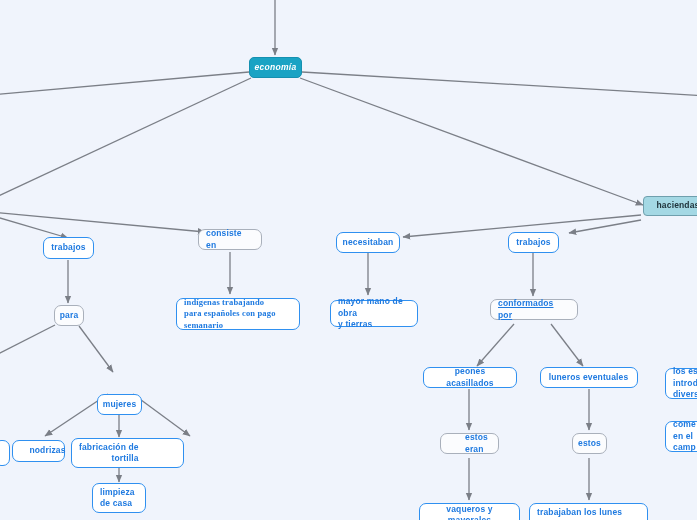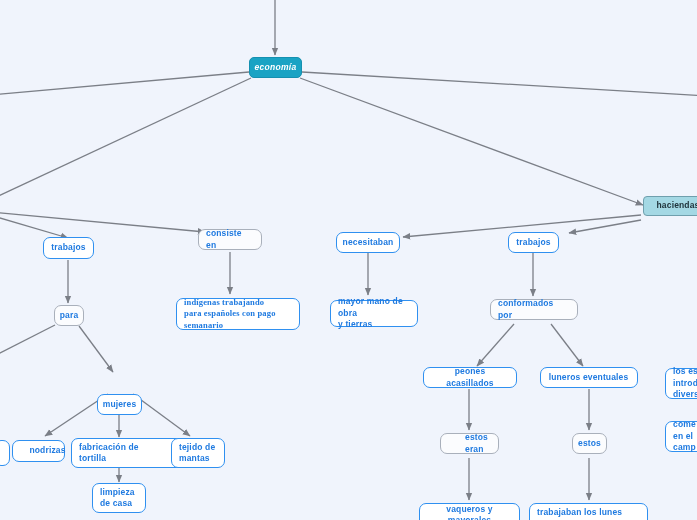--- a/index.html
+++ b/index.html
@@ -143,43 +143,41 @@
 
   <div class="node blue center-text" style="left:508px; top:232px; width:51px; height:21px;">trabajos</div>
 
   <div class="node blue" style="left:176px; top:298px; width:124px; height:32px;font-family:Liberation Serif, serif;">indígenas trabajando
 para españoles con pago
 semanario</div>
 
   <div class="node blue" style="left:330px; top:300px; width:88px; height:27px;">mayor mano de obra
 y tierras</div>
 
-  <div class="node grey" style="left:490px; top:299px; width:88px; height:21px;">conformados por</div>
+  <div class="node grey" style="left:490px; top:299px; width:88px; height:21px;text-decoration:underline;">conformados por</div>
 
   <div class="node grey" style="left:54px; top:305px; width:30px; height:21px;text-align:center;">para</div>
 
   <div class="node blue center-text" style="left:97px; top:394px; width:45px; height:21px;">mujeres</div>
 
   <div class="node blue center-text" style="left:423px; top:367px; width:94px; height:21px;">peones acasillados</div>
 
   <div class="node blue center-text" style="left:540px; top:367px; width:98px; height:21px;padding-left:6px;">luneros eventuales</div>
 
   <div class="node blue" style="left:665px; top:368px; width:62px; height:31px;">los es
 introd
 divers</div>
 
   <div class="node blue center-text" style="left:-6px; top:440px; width:14px; height:26px;"></div>
 
   <div class="node blue center-text" style="left:12px; top:440px; width:53px; height:22px;padding-left:25px;">nodrizas</div>
 
-  <div class="node blue" style="left:71px; top:438px; width:113px; height:30px;">fabricación de
+  <div class="node blue" style="left:71px; top:438px; width:113px; height:30px;text-align:right;">fabricación de
 tortilla</div>
 
-  <div class="node blue" style="left:171px; top:438px; width:54px; height:30px;">tejido de
-mantas</div>
 
   <div class="node grey" style="left:440px; top:433px; width:59px; height:21px;padding-left:24px;">estos eran</div>
 
   <div class="node grey" style="left:572px; top:433px; width:35px; height:21px;">estos</div>
 
   <div class="node blue" style="left:665px; top:421px; width:62px; height:31px;">come
 en el
 camp</div>
 
   <div class="node blue" style="left:92px; top:483px; width:54px; height:30px;">limpieza

